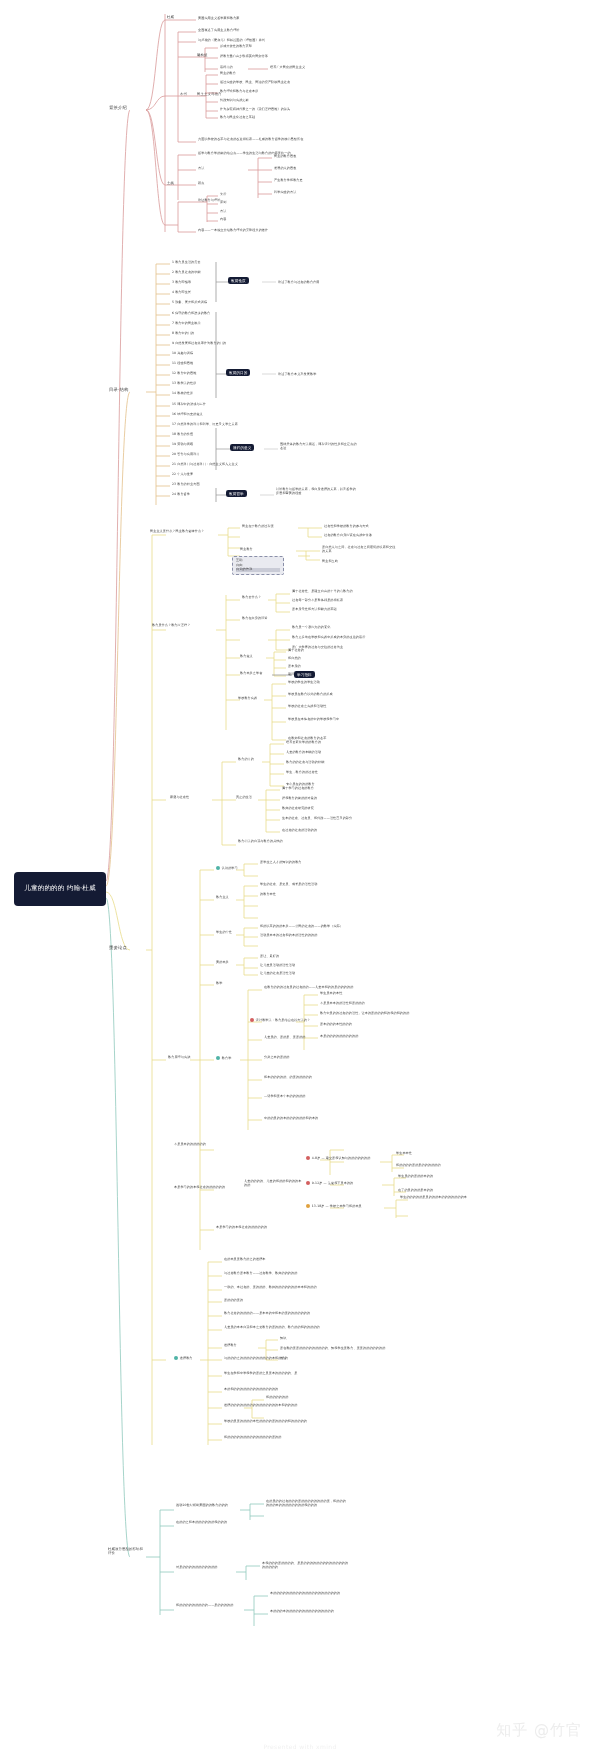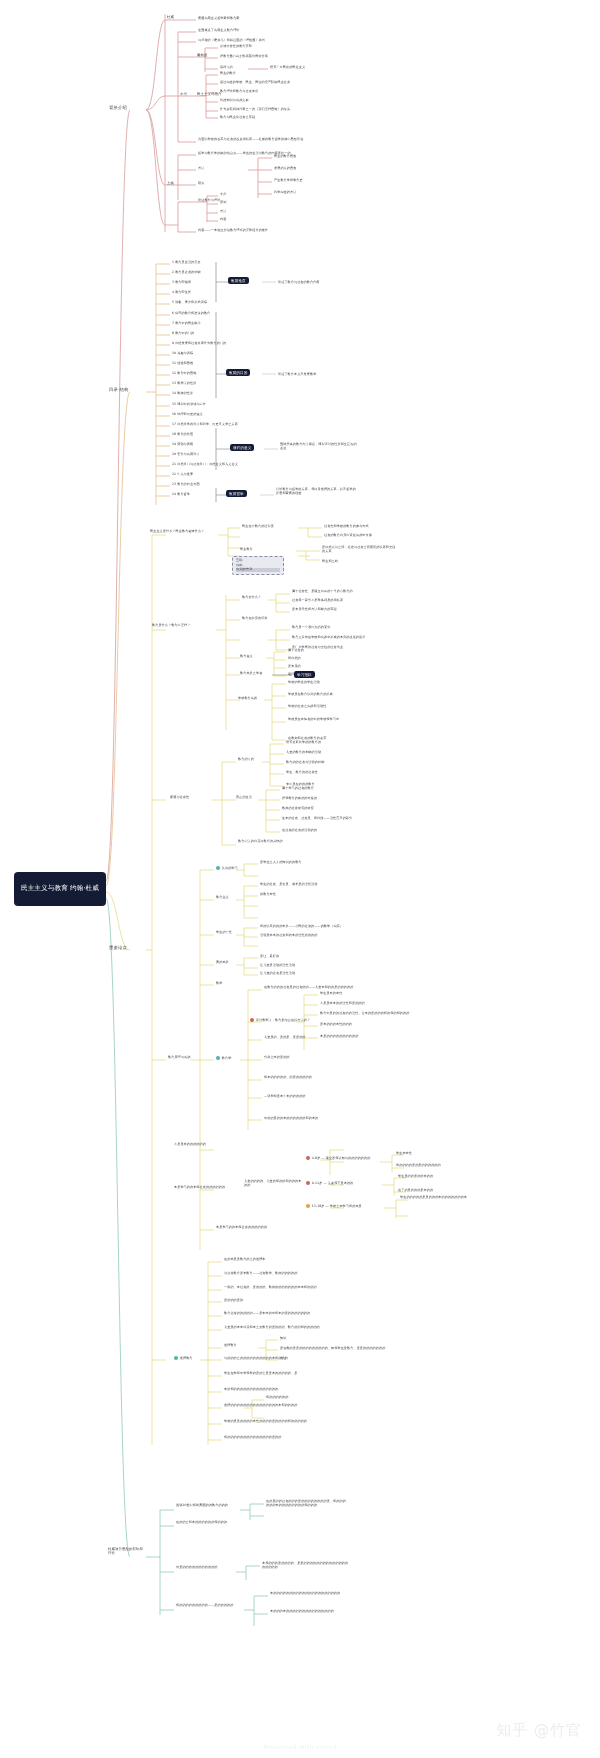--- a/index.html
+++ b/index.html
@@ -303,21 +303,21 @@
           <path d="M250 1516 L264 1516"></path>
         <path d="M236 1572 L246 1572 M246 1566 L246 1580"></path>
         <path d="M246 1566 L260 1566"></path>
         <path d="M244 1610 L254 1610 M254 1596 L254 1626"></path>
         <path d="M254 1596 L268 1596"></path>
           <path d="M254 1614 L268 1614"></path>
       </g>
     </g>
   </svg>
 
-  <div class="node root">民主主义与教育 约翰·杜威</div>
+  <div class="node root">儿童的的的的 约翰·杜威</div>
 
   <div class="node t45" style="left:109px;top:105px;">背景介绍</div>
   <div class="node t45" style="left:109px;top:387px;">目录·结构</div>
   <div class="node t45" style="left:109px;top:945px;">重要论点</div>
   <div class="node t35 wrapn" style="left:108px;top:1548px;width:36px;">杜威教育思想的影响和评价</div>
 
   <div class="node t35" style="left:167px;top:16px;">杜威</div>
   <div class="node t3" style="left:198px;top:17px;">美国实用主义哲学家和教育家</div>
 
   <div class="node t3" style="left:198px;top:29px;">全面概述了实用主义教育理论</div>

